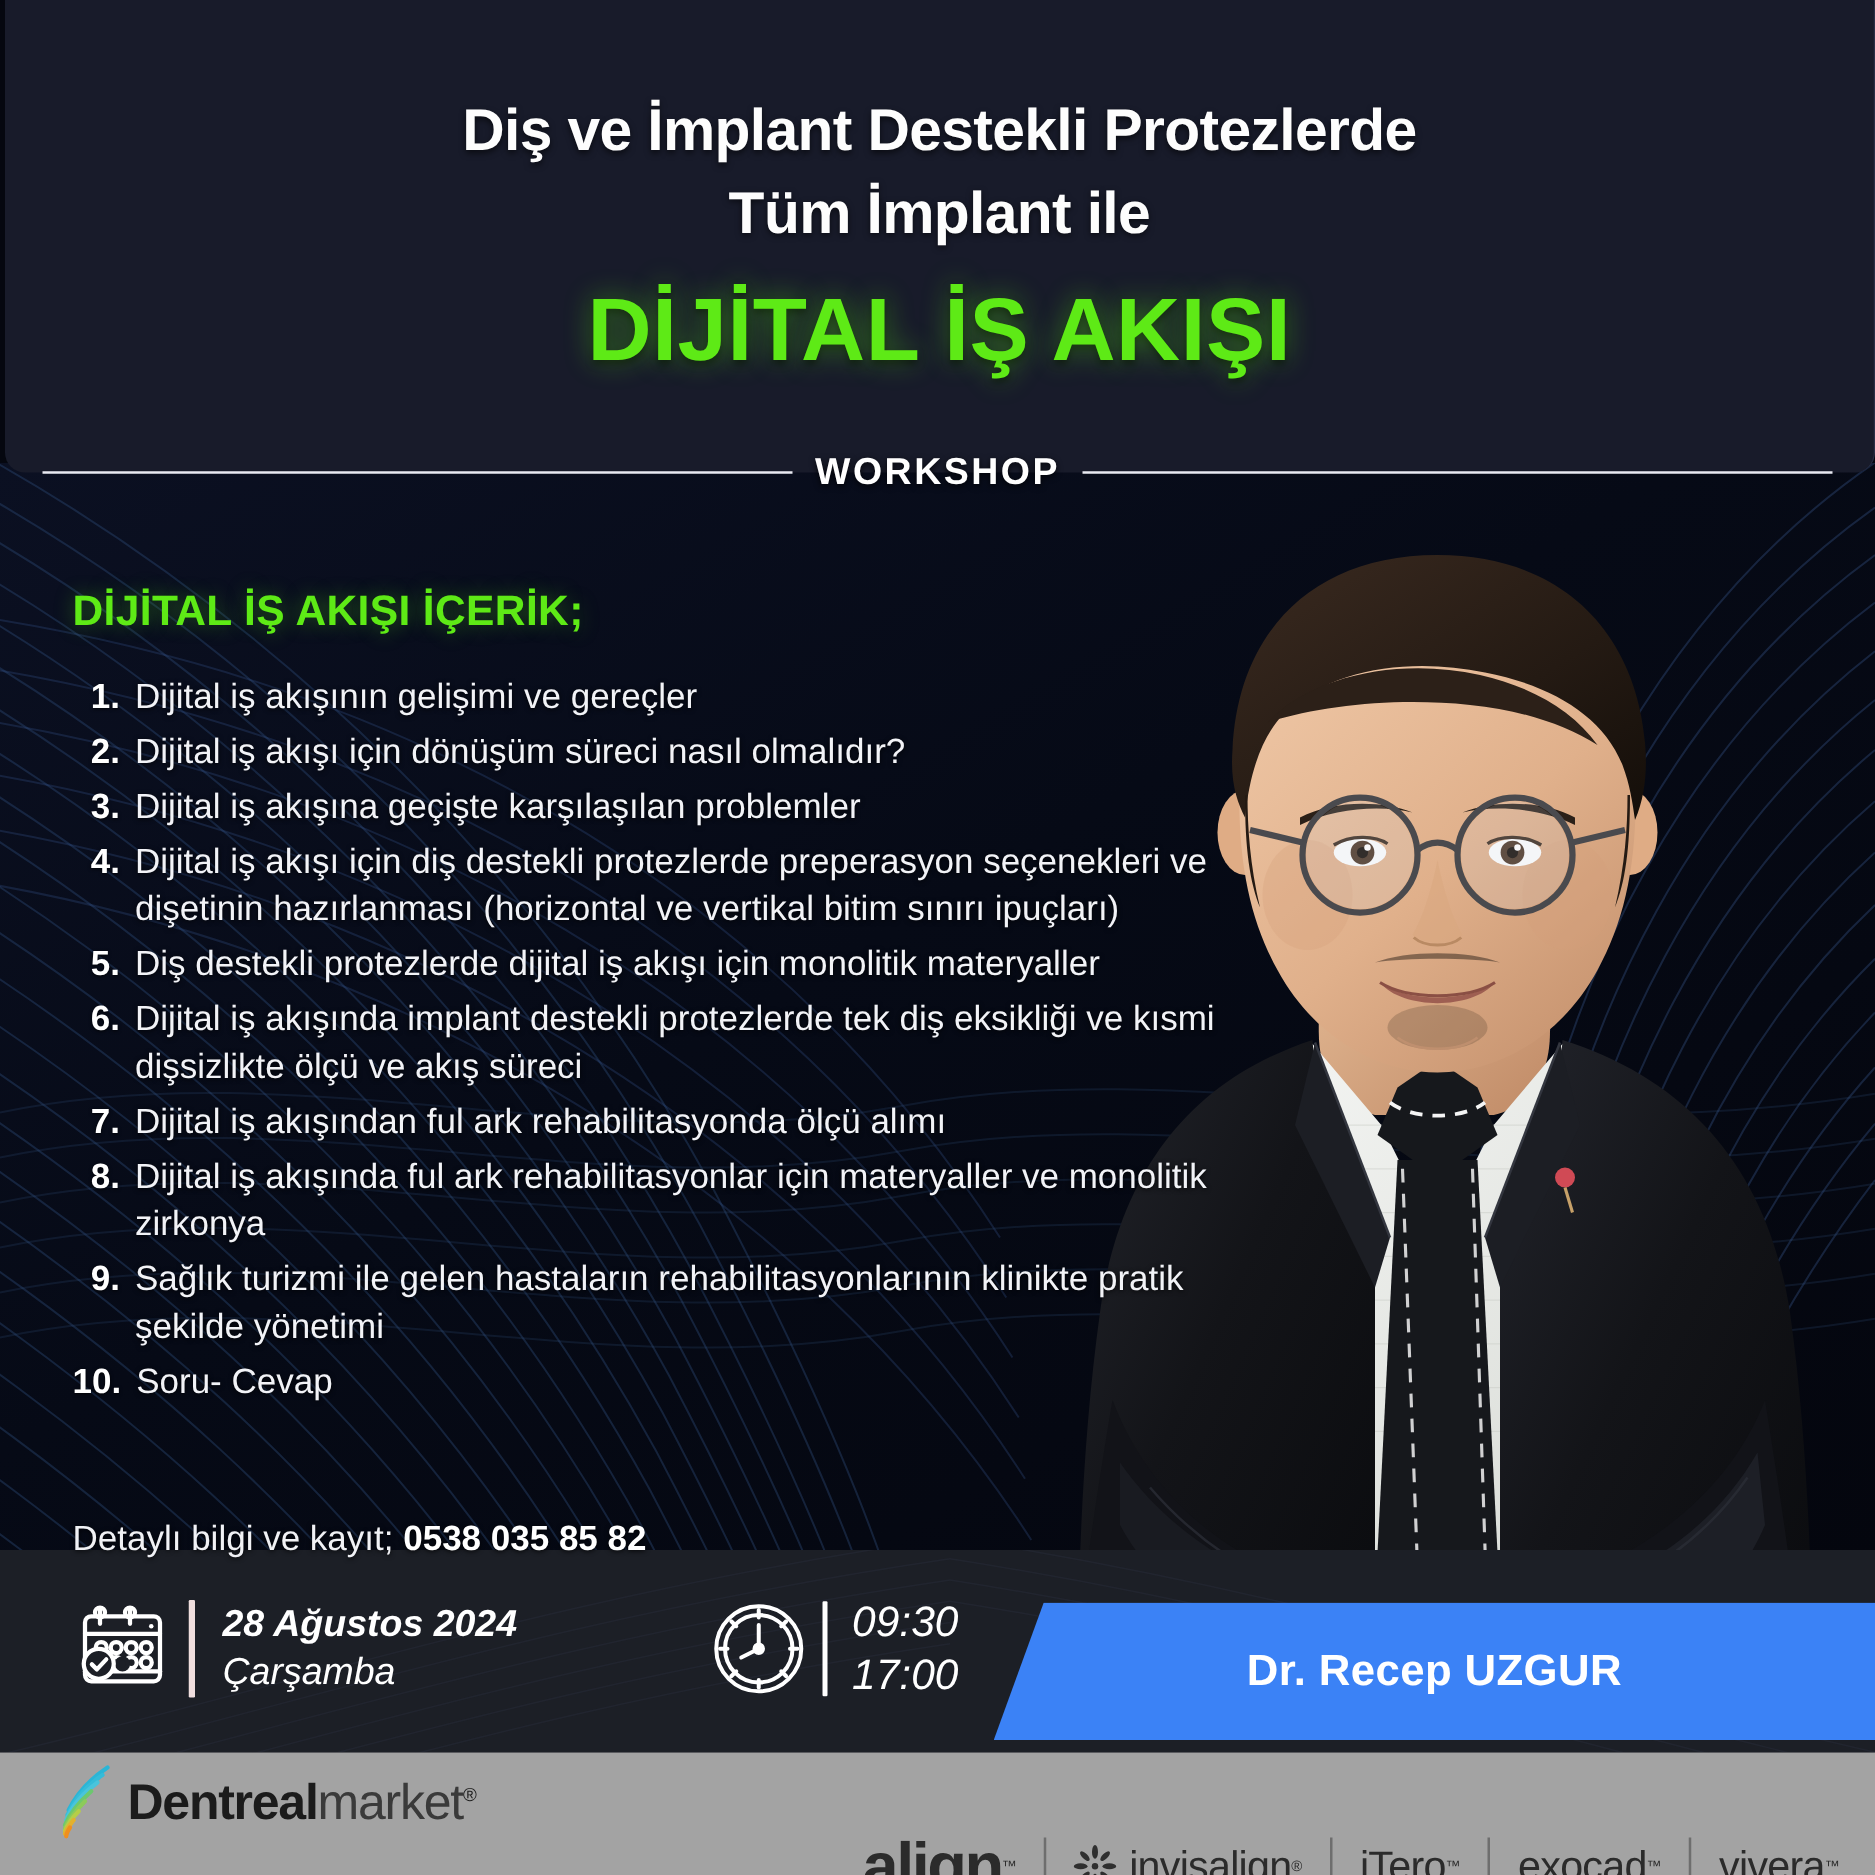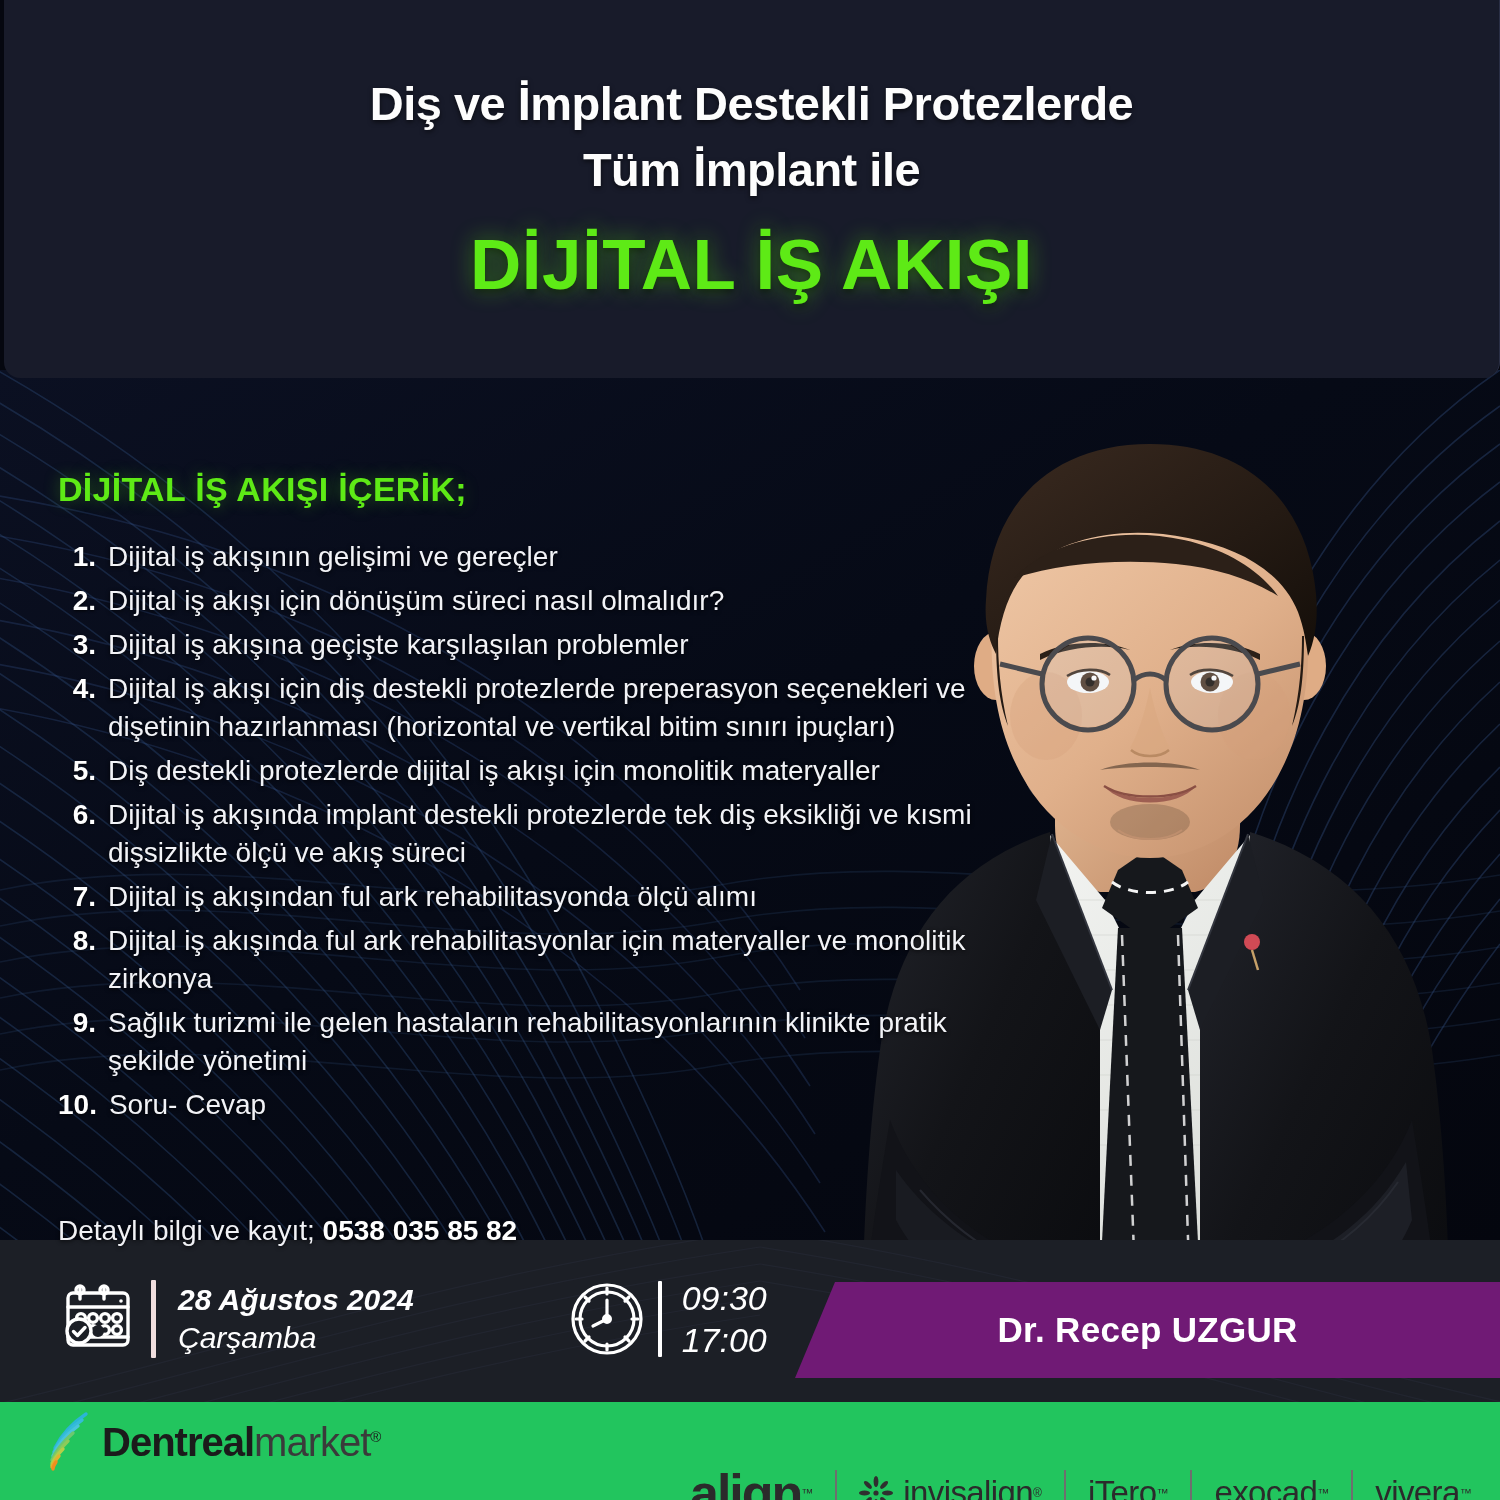--- a/index.html
+++ b/index.html
@@ -106,32 +106,32 @@
   .meta-sep { width:5px; height:78px; background:#f0dede; margin:0 22px 0 10px; border-radius:1px; }
   .meta-sep.thin { width:4px; height:76px; background:#ffffff; margin:0 20px 0 8px; }
   .meta-text { color:#fff;font-style:italic; }
   .meta-date-1 { font-size:30px; font-weight:bold; line-height:38px; }
   .meta-date-2 { font-size:30px; font-weight:400; line-height:38px; }
   .meta-time { font-size:34px; font-weight:400; line-height:42px; }
   .meta-gap { width:150px; }
 
   
   .speaker-banner {
-    position:absolute; left:795px; top:1282px; width:705px; height:96px;
-    background:#701a75; z-index:12;
+    position:absolute; left:795px; top:1282px; width:705px; height:110px;
+    background:#3b82f6; z-index:12;
     clip-path:polygon(40px 0, 100% 0, 100% 100%, 0 100%);
     display:flex; flex-direction:row; align-items:center; justify-content:center;
   }
   .speaker-name { color:#fff; font-size:35px; font-weight:bold; line-height:44px; letter-spacing:0.3px; }
   .speaker-role { color:#fdf6ee; font-size:31px; font-weight:400; line-height:40px; }
 
   
   .footer {
     position:absolute; left:0; top:1402px; width:1500px; height:98px;
-    background:#22c55e; z-index:14; display:flex; align-items:center;
+    background:#a3a3a3; z-index:14; display:flex; align-items:center;
   }
   .brand-logo { position:absolute; left:40px; top:6px; display:flex; align-items:center; }
   .brand-text { font-size:40px; line-height:46px; letter-spacing:-1px; color:#1b1b1b; }
   .brand-text .b1 { font-weight:bold; }
   .brand-text .b2 { font-weight:300; color:#3a3a3a; }
   .brand-text sup { font-size:15px; vertical-align:super; }
 
   .partners { position:absolute; left:690px; top:0; height:98px; display:flex; align-items:center; gap:0;margin-top:42px; }
   .pt { color:#2b2b2b; display:flex; align-items:center; }
   .pt-align { font-size:52px; font-weight:600; letter-spacing:-2px; line-height:56px; }
@@ -228,20 +228,25 @@
   </div>
 
   <div class="header-panel">
     <div class="header-inner">
       <div class="title-l1">Diş ve İmplant Destekli Protezlerde</div>
       <div class="title-l2">Tüm İmplant ile</div>
       <div class="title-big">DİJİTAL İŞ AKIŞI</div>
     </div>
   </div>
 
+  <div class="workshop-rule">
+    <div class="rule left"></div>
+    <div class="workshop-label">WORKSHOP</div>
+    <div class="rule right"></div>
+  </div>
 
   <div class="speaker">
     <svg width="700" height="930" viewBox="0 0 700 930" xmlns="http://www.w3.org/2000/svg">
       <defs>
         <linearGradient id="skin" x1="0.2" y1="0" x2="0.9" y2="1">
           <stop offset="0%" stop-color="#f0c9a8"></stop>
           <stop offset="55%" stop-color="#e0b08b"></stop>
           <stop offset="100%" stop-color="#c4906c"></stop>
         </linearGradient>
         <linearGradient id="skinsh" x1="0" y1="0" x2="1" y2="1">

